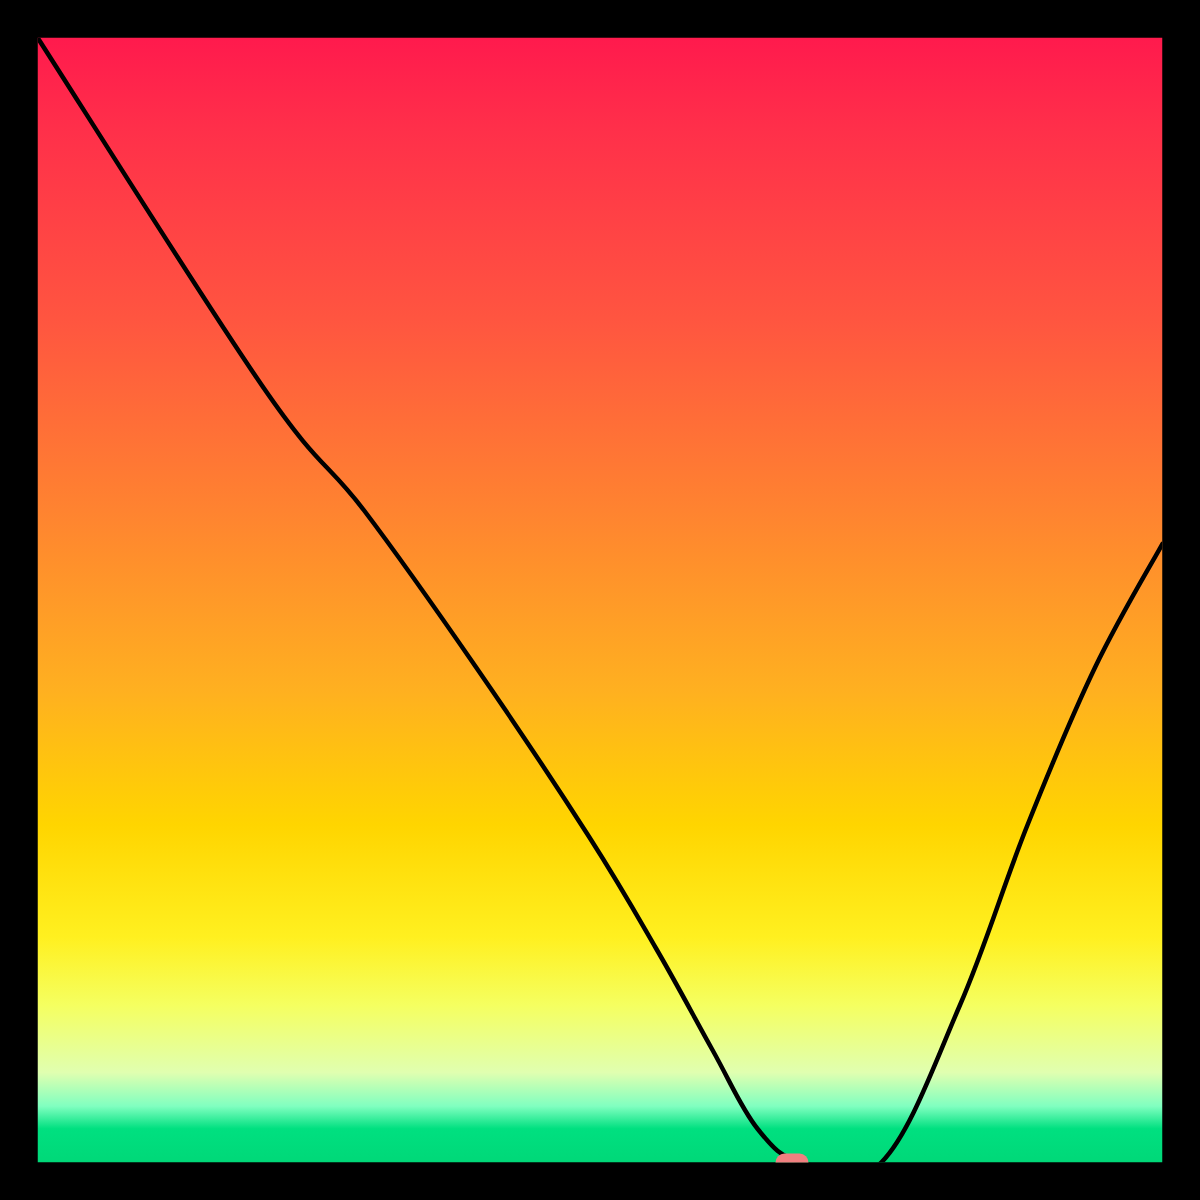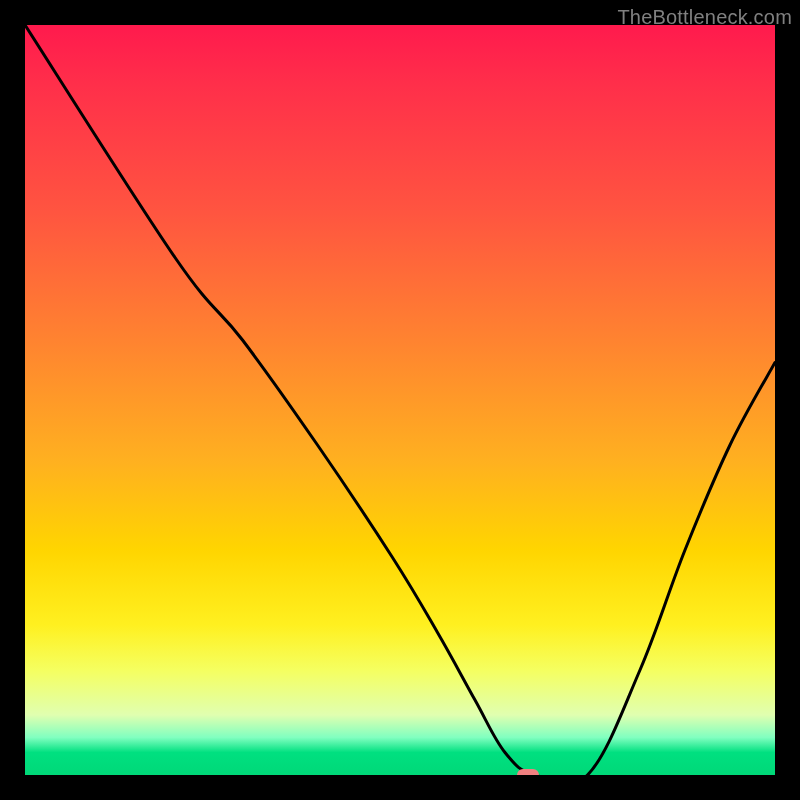--- a/index.html
+++ b/index.html
@@ -77,21 +77,20 @@
     font-size: 20px;
     font-weight: 500;
     letter-spacing: 0.2px;
   }
 </style>
 </head>
 <body>
 
 <div class="canvas">
 
-  <div class="watermark">TheBottleneck.com</div>
 
   <div class="plot-area">
     <div class="gradient"></div>
 
     <svg class="curve-svg" viewBox="0 0 750 750" preserveAspectRatio="none">
       <path id="curve-path" class="curve-path" d="M 0.0 0.0 C 27.0 41.9, 110.9 175.8, 150.0 232.5 C 189.1 289.2, 191.8 281.3, 217.5 315.0 C 243.1 348.8, 265.5 380.9, 292.5 420.0 C 319.5 459.1, 345.9 498.8, 367.5 532.5 C 389.1 566.3, 397.7 581.9, 412.5 607.5 C 427.4 633.1, 437.9 653.4, 450.0 675.0 C 462.1 696.6, 469.2 714.0, 480.0 727.5 C 490.8 741.0, 495.2 746.0, 510.0 750.0 C 524.9 754.0, 543.6 768.9, 562.5 750.0 C 581.4 731.1, 597.5 685.5, 615.0 645.0 C 632.5 604.5, 643.8 565.5, 660.0 525.0 C 676.2 484.5, 688.8 453.8, 705.0 420.0 C 721.2 386.3, 741.9 352.3, 750.0 337.5"></path>
     </svg>
 
     <div id="marker" class="marker" style="left: 502.5px; top: 750px;"></div>
   </div>

